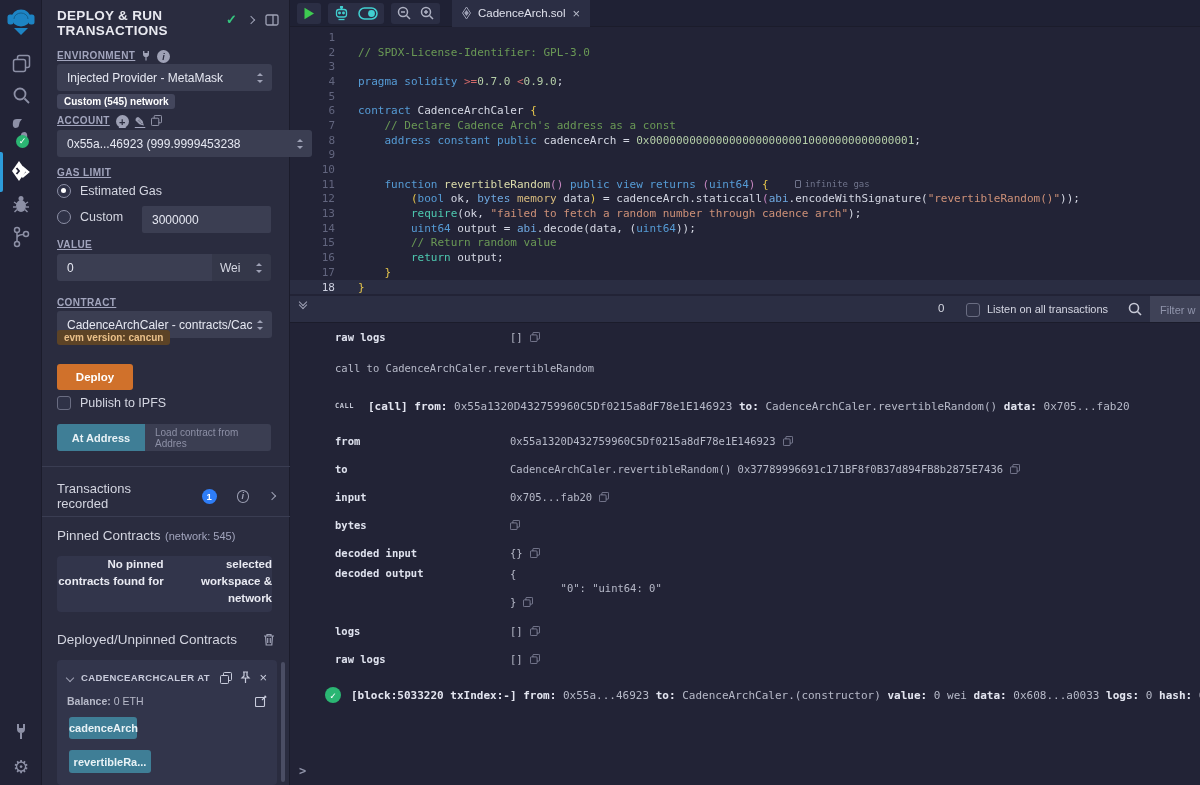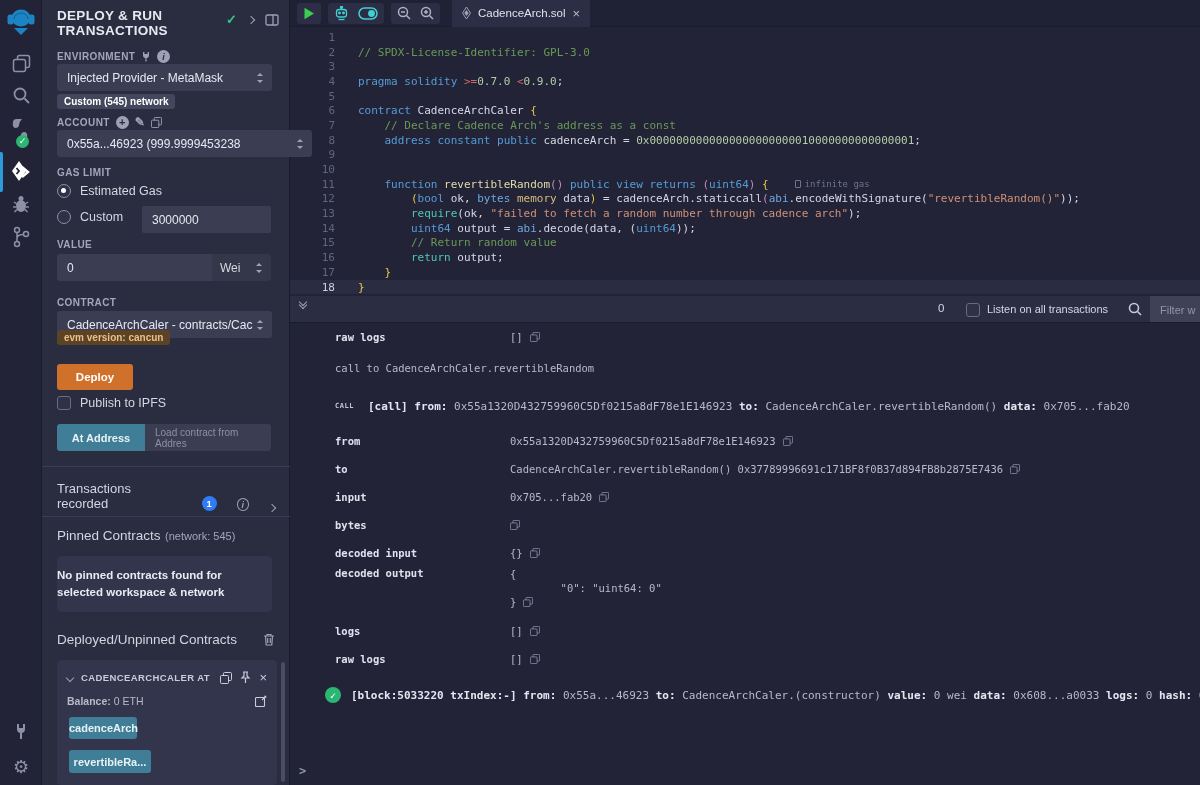--- a/index.html
+++ b/index.html
@@ -19,21 +19,21 @@
 
   
   .panel { position:absolute; left:42px; top:0; width:248px; height:785px; background:#2a2c3f;
     border-right:1px solid #1b1c2b; z-index:4; }
   .panel .abs { position:absolute; }
   .p-title { left:15px; top:8px; width:170px; font-size:13.5px; font-weight:bold; color:#e8e9f0; line-height:15px; letter-spacing:.3px; }
   .p-hdr-icons { right:10px; top:12px; display:flex; gap:11px; align-items:center; }
   .check-green { color:#35c77f; font-size:13px; font-weight:bold; }
   .chev-r { width:6px; height:6px; border-right:1.6px solid #9ea1b5; border-top:1.6px solid #9ea1b5; transform:rotate(45deg); display:inline-block; }
   .chev-d { width:6px; height:6px; border-right:1.6px solid #9ea1b5; border-bottom:1.6px solid #9ea1b5; transform:rotate(45deg); display:inline-block; }
-  .sec-label { font-size:10px; color:#a2a5bd; letter-spacing:.4px; font-weight:bold; display:flex; align-items:center; gap:6px; }
+  .sec-label { font-size:10px; color:#a2a5bd; letter-spacing:.4px; font-weight:bold; display:flex; gap:6px;text-decoration:underline; }
   .select { height:27px; background:#3b3e52; border-radius:3px; color:#e6e8f2; font-size:12px;
     display:flex; align-items:center; padding:0 8px 0 10px; cursor:pointer; }
   .select .sel-text { flex:1; white-space:nowrap; overflow:hidden; }
   .pill { display:inline-block; background:#43465c; color:#ffffff; font-size:10px; font-weight:bold;
     padding:2px 7px; border-radius:3px; }
   .evm-pill { display:inline-block; background:#5c4326; color:#eac089; font-size:10px; font-weight:bold;
     padding:2px 7px; border-radius:3px; }
   .radio { width:14px; height:14px; border-radius:50%; border:1.5px solid #8d90a6; background:#2f3247;
     display:inline-block; position:relative; }
   .radio.sel::after { content:""; position:absolute; left:3px; top:3px; width:5px; height:5px; border-radius:50%; background:#ffffff; }
@@ -44,21 +44,21 @@
   .btn-deploy { background:#d0712b; color:#fff; font-size:11.5px; width:76px; height:26px; }
   .btn-teal { background:#3f7e96; color:#e8f2f6; font-size:11px; }
   .checkbox { width:14px; height:14px; border-radius:3px; border:1.5px solid #6a6d82; background:#2f3247; display:inline-block; }
   .divider { left:0; width:248px; border-top:1px solid #3a3d52; }
   .count-badge { display:inline-flex; align-items:center; justify-content:center; min-width:15px; height:15px;
     border-radius:50%; background:#2e7df7; color:#fff; font-size:9.5px; font-weight:bold; }
   .info-ic { width:13px; height:13px; border-radius:50%; border:1px solid #9ea1b5; color:#9ea1b5;
     font-size:9px; display:inline-flex; align-items:center; justify-content:center; font-style:italic; font-weight:bold; }
   .info-ic.solid { background:#9ea1b5; color:#2a2c3f; border:none; }
   .emptybox { background:#32354b; border-radius:4px; color:#eceдf5; }
-  .emptybox { color:#e9eaf2; font-size:11.5px; font-weight:bold; text-align:left; line-height:17px; display:flex; flex-direction:column; justify-content:center; }
+  .emptybox { color:#e9eaf2; font-size:11.5px; font-weight:bold; text-align:right; line-height:17px; display:flex; flex-direction:row; justify-content:center; }
   .card { background:#32354b; border-radius:4px; }
   .card-title { font-size:9.5px; font-weight:bold; letter-spacing:.4px; color:#c9ccdc; white-space:nowrap; overflow:hidden; }
   .pencil { font-size:12px; color:#9ea1b5; }
   .plus-circle { width:13px; height:13px; border-radius:50%; background:#9ea1b5; color:#2a2c3f; font-size:11px; font-weight:bold;
     display:inline-flex; align-items:center; justify-content:center; line-height:0; }
   .panel-scrollbar { position:absolute; right:4px; top:662px; width:4px; height:120px; background:#4a4d63; border-radius:2px; }
 
   
   .main { position:absolute; left:290px; top:0; width:910px; height:785px; background:#222336; }
 
@@ -280,21 +280,21 @@
   <div class="abs" style="left:15px; top:396px; display:flex; align-items:center; gap:9px;">
     <span class="checkbox"></span>
     <span style="color:#d5d7e2; font-size:12.5px;">Publish to IPFS</span>
   </div>
   <button class="abs btn btn-teal" style="left:15px; top:424px; width:88px; height:27px; border-radius:3px 0 0 3px;">At Address</button>
   <div class="abs tinput" style="left:103px; top:424px; width:126px; height:27px; border-radius:0 3px 3px 0; font-size:10px; color:#8d90a6;">
     <span>Load contract from Addres</span>
   </div>
 
   <div class="abs divider" style="top:466px;"></div>
-  <div class="abs" style="left:15px; top:481px; width:218px; display:flex; align-items:flex-end; gap:20px;">
+  <div class="abs" style="left:15px; top:481px; width:218px; display:flex; align-items:center; gap:20px;">
     <span style="color:#d3d5e0; font-size:13px;">Transactions recorded</span>
     <span class="count-badge">1</span>
     <span class="info-ic">i</span>
     <span class="chev-r" style="margin-left:auto;"></span>
   </div>
   <div class="abs divider" style="top:516px;"></div>
 
   <div class="abs" style="left:15px; top:526px;">
     <span style="color:#d3d5e0; font-size:13.5px;">Pinned Contracts</span>
     <span style="color:#a2a5bd; font-size:11px;">(network: 545)</span>

